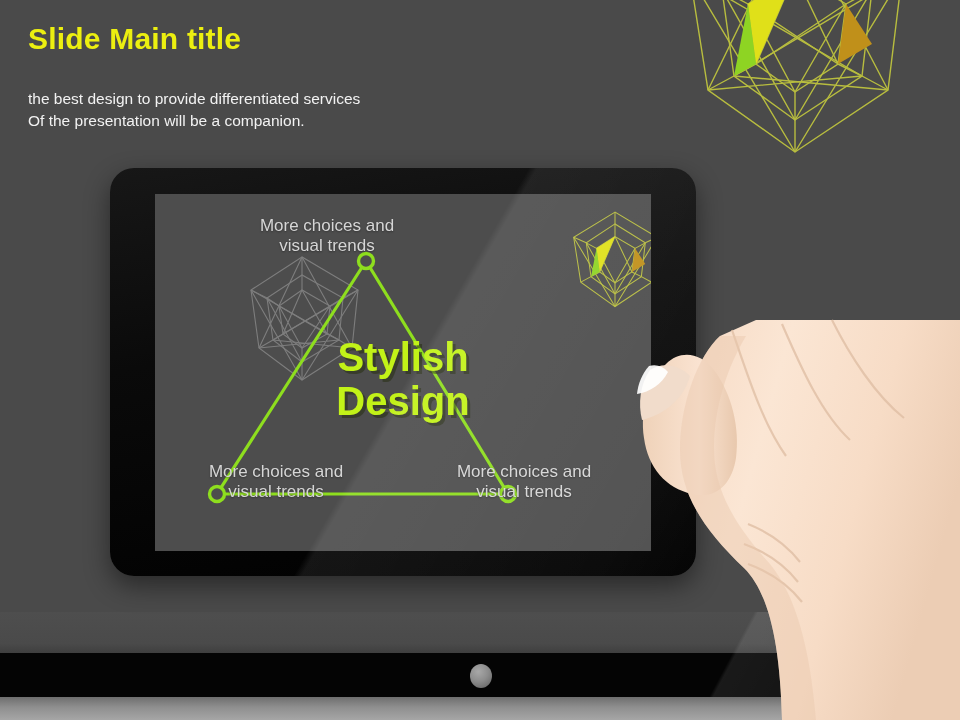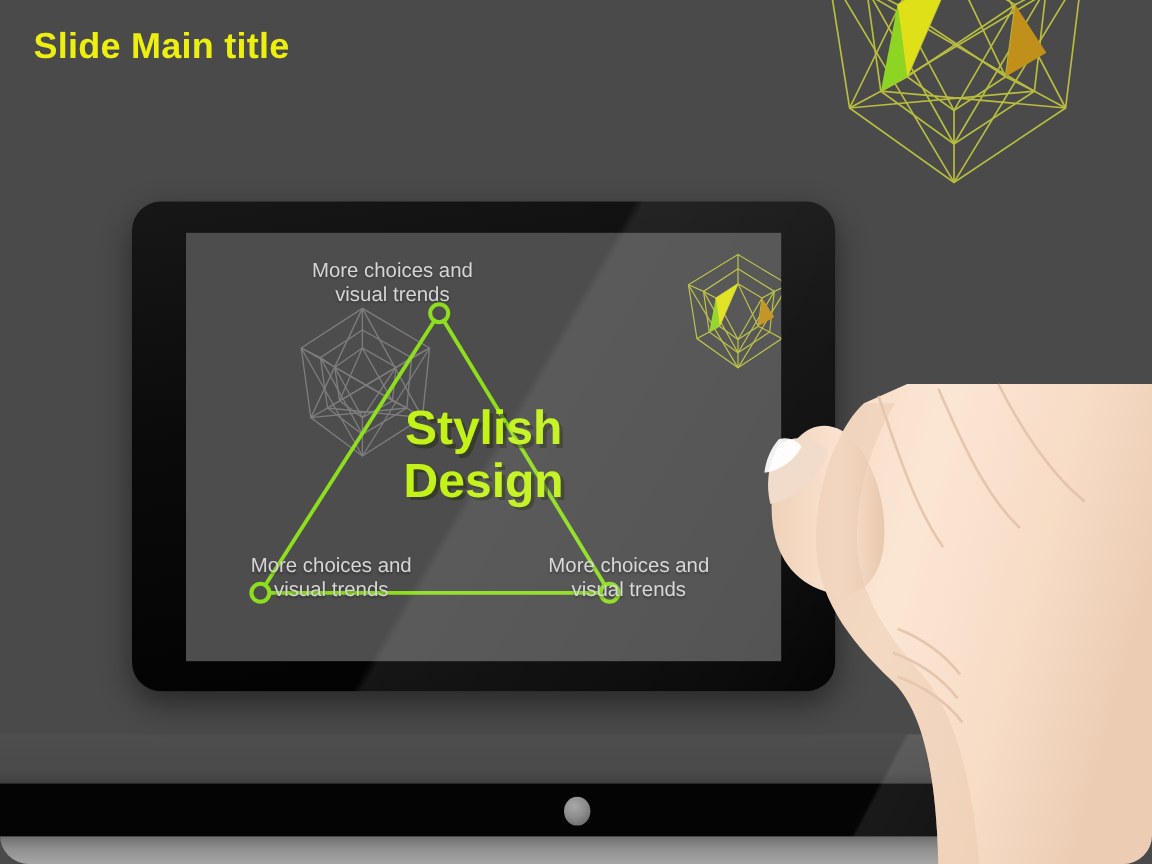--- a/index.html
+++ b/index.html
@@ -9,21 +9,20 @@
     overflow:hidden;
     background:#4a4a4a;
     font-family:"Liberation Sans", sans-serif;
   }
 
   #slide {
     position:relative;
     width:960px; height:720px;
     background:#4a4a4a;
     overflow:hidden;
-    border-radius:24px;
   }
 
   
   #slide-title {
     position:absolute; left:28px; top:22px;
     font-size:30px; font-weight:bold;
     color:#ecef10;
     letter-spacing:0.2px;
     white-space:nowrap;
   }
@@ -128,20 +127,22 @@
 
   
   #hand { position:absolute; left:636px; top:318px; width:324px; height:402px; }
 </style>
 </head>
 <body>
 
 <div id="slide">
 
   <div id="slide-title">Slide Main title</div>
+  <div id="slide-subtitle">the best design to provide differentiated services
+Of the presentation will be a companion.</div>
 
   <svg id="hero-sphere" viewBox="0 0 330 300">
     <g fill="none" stroke="#b8bd3f" stroke-width="1.4">
       <polygon points="165,8 60,72 78,186 165,248 258,186 272,72"></polygon>
       <polygon points="165,38 92,86 104,172 165,216 232,172 242,86"></polygon>
       <polygon points="165,70 118,100 126,160 165,188 208,160 216,100"></polygon>
       <path d="M165,8 L165,38 M60,72 L92,86 M272,72 L242,86 M78,186 L104,172 M258,186 L232,172 M165,248 L165,216"></path>
       <path d="M165,38 L165,70 M92,86 L118,100 M242,86 L216,100 M104,172 L126,160 M232,172 L208,160 M165,216 L165,188"></path>
       <path d="M165,70 L126,160 M165,70 L208,160 M118,100 L165,188 M216,100 L165,188 M118,100 L208,160 M216,100 L126,160"></path>
       <path d="M92,86 L165,216 M242,86 L165,216 M60,72 L165,248 M272,72 L165,248 M78,186 L232,172 M104,172 L258,186"></path>

